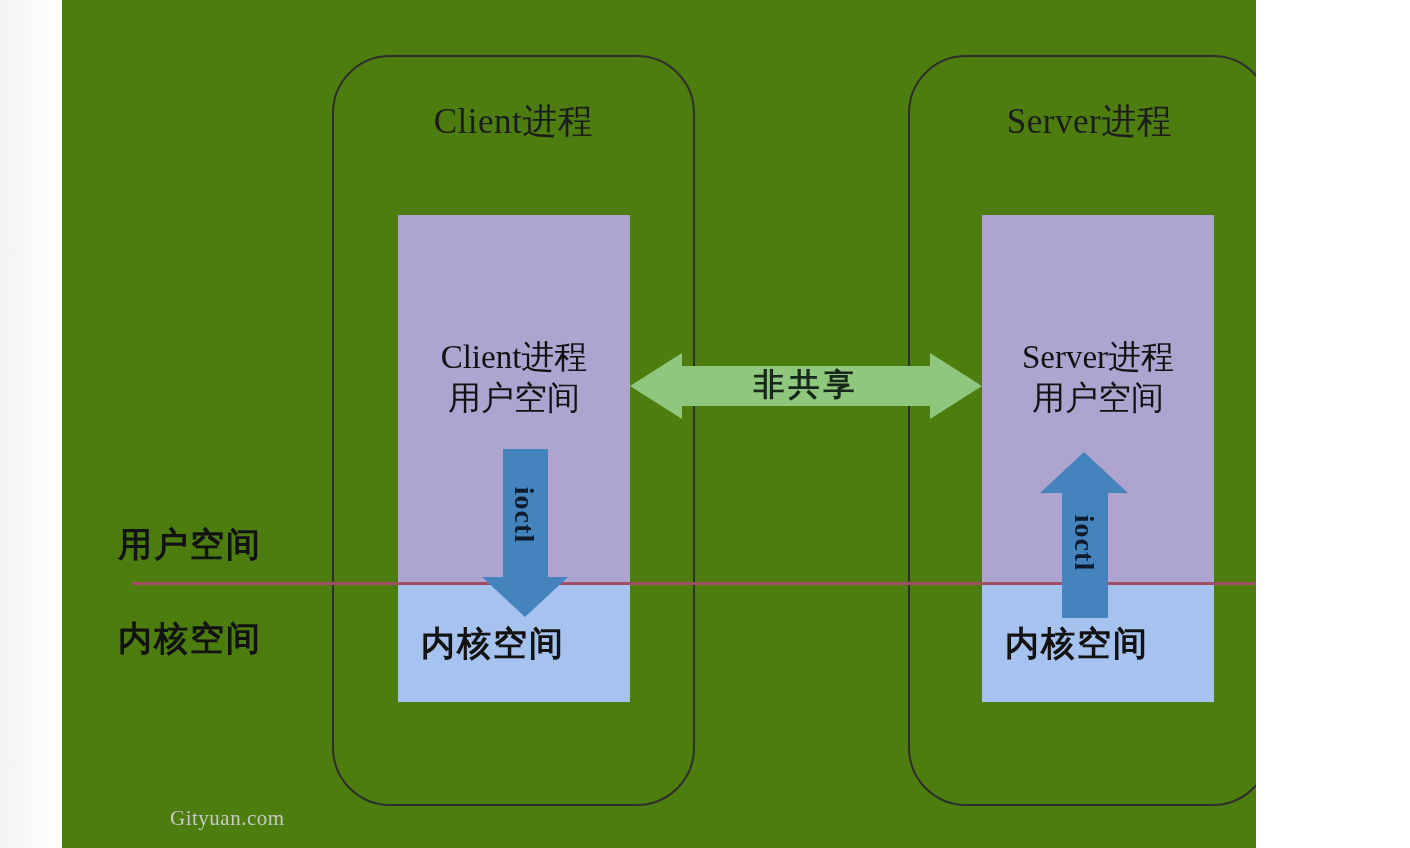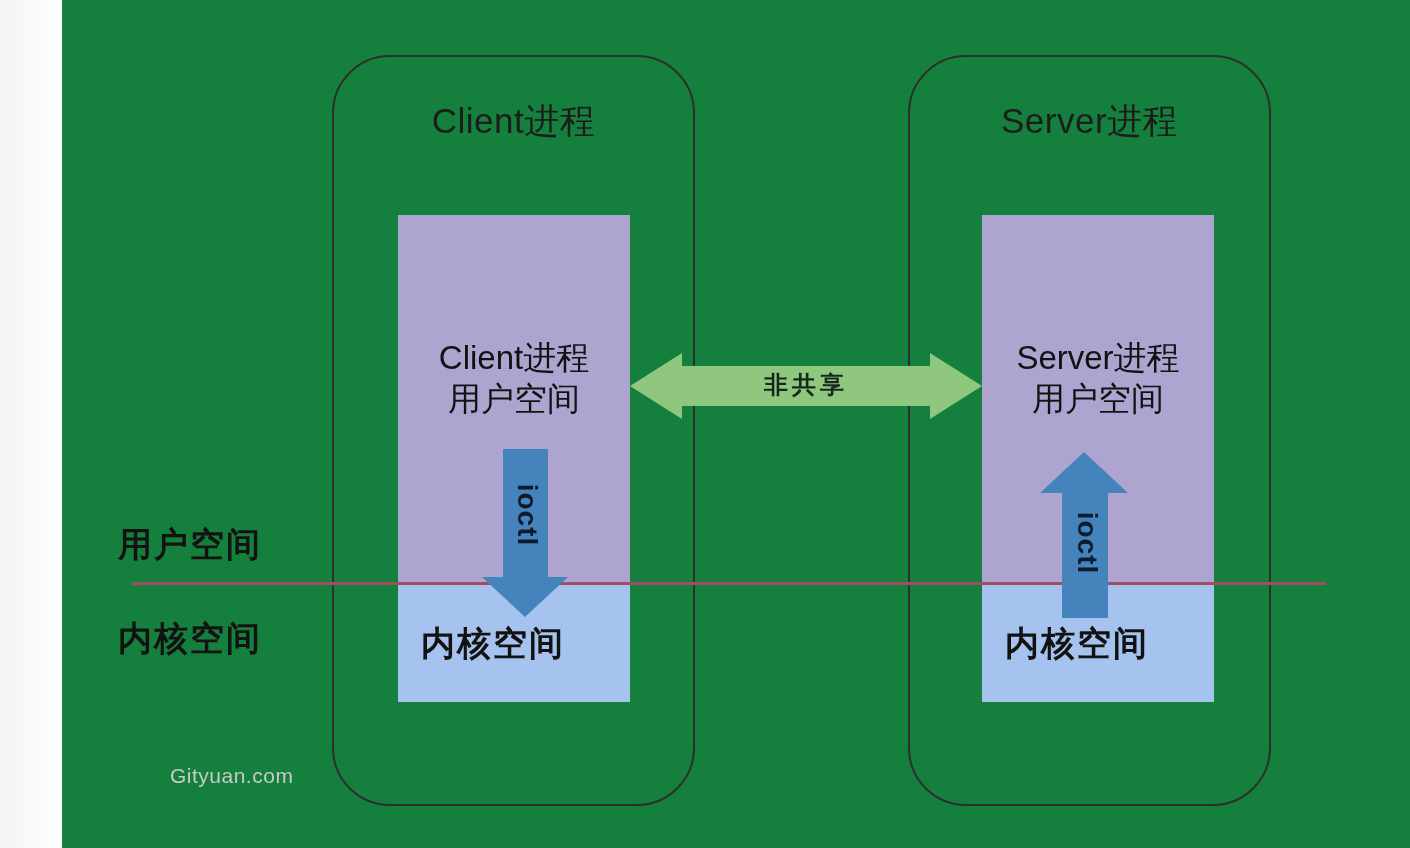--- a/index.html
+++ b/index.html
@@ -3,24 +3,25 @@
 <meta charset="utf-8">
 <style>
   html, body {
     margin: 0;
     padding: 0;
     background: #ffffff;
     font-family: "Liberation Sans", "DejaVu Sans", sans-serif;
   }
   .canvas {
     position: relative;
-    width: 1410px;
+    width: 1256px;
     height: 848px;
-    background: #15803d;
+    background: #4d7c0f;
     overflow: hidden;
+    font-family: Liberation Serif, serif;
   }
   .left-gradient {
     position: absolute;
     left: 0; top: 0;
     width: 62px; height: 848px;
     background: linear-gradient(to right, #f3f3f4, #ffffff);
   }
   .process-box {
     position: absolute;
     top: 55px;
@@ -117,21 +118,21 @@
   .h-arrow.top    { top: 349px; }
   .h-arrow.bottom { top: 605px; }
   .h-arrow svg { position: absolute; left: 0; top: 0; }
   .h-arrow-label {
     position: absolute;
     left: 0; top: 0;
     width: 100%; height: 100%;
     display: flex;
     align-items: center;
     justify-content: center;
-    font-size: 24px;
+    font-size: 31px;
     font-weight: 700;
     color: #16281a;
     letter-spacing: 4px;
     padding-bottom: 2px;
     box-sizing: border-box;
   }
 
   .v-arrow { position: absolute; z-index: 4; }
   .v-arrow.down { left: 482px; top: 449px; width: 86px; height: 168px; }
   .v-arrow.up   { left: 1040px; top: 452px; width: 88px; height: 166px; }
@@ -145,21 +146,21 @@
     transform: rotate(90deg);
     transform-origin: center center;
     white-space: nowrap;
   }
   .v-arrow.down .ioctl-label { left: 14px; top: 50px; }
   .v-arrow.up   .ioctl-label { left: 16px; top: 75px; }
 
   .watermark {
     position: absolute;
     left: 170px;
-    top: 764px;
+    top: 806px;
     font-size: 21px;
     color: #c9c9c9;
     letter-spacing: 0.5px;
   }
 </style>
 </head>
 <body>
 
 <div class="canvas">
 

